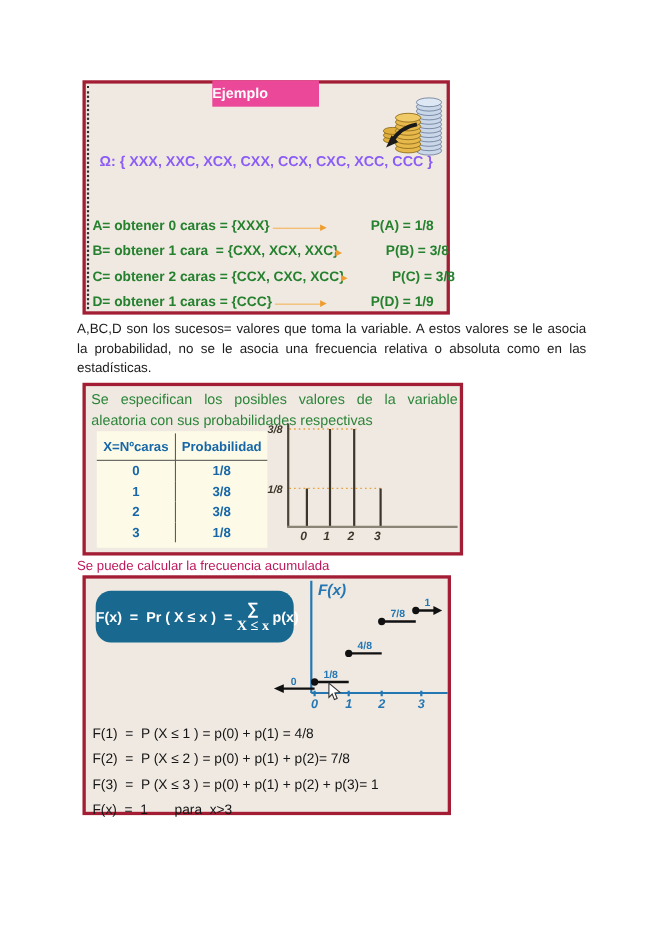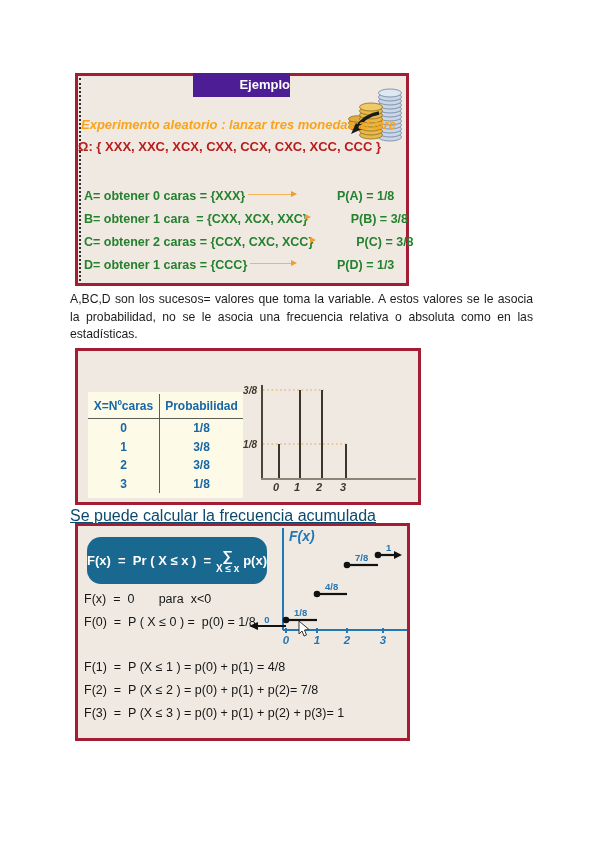--- a/index.html
+++ b/index.html
@@ -4,27 +4,27 @@
 <style>
   html,body { margin:0; padding:0; }
   body { width:600px; height:848px; background:#ffffff; font-family:"Liberation Sans", sans-serif; position:relative; overflow:hidden; }
   #page { position:absolute; left:0; top:0; width:600px; height:848px; background:#ffffff; }
 
   .rbox { position:absolute; box-sizing:border-box; border:3px solid #A31D35; background:#EFE9E1; }
 
   
   #box1 { left:75px; top:73px; width:334px; height:213px; }
   .dotline { position:absolute; left:1px; top:2px; bottom:2px; width:0; border-left:2px dotted #2e2e2e; }
-  #tab { position:absolute; left:115px; top:-3px; width:97px; height:24px; background:#4c1d95; color:#ffffff;
-         font-weight:bold; font-size:13px; line-height:24px; text-align:right; }
+  #tab { position:absolute; left:115px; top:-3px; width:97px; height:24px; background:#ec4899; color:#ffffff;
+         font-weight:bold; font-size:13px; line-height:24px; text-align:left; }
   #exp-title { position:absolute; left:3px; top:41px; width:326px; color:#F9A41B; font-weight:bold; font-style:italic;
                font-size:13px; white-space:nowrap; }
-  #omega { position:absolute; left:0; top:63px; width:100%; font-weight:bold; font-size:13px; color:#b91c1c; }
+  #omega { position:absolute; left:0; top:63px; width:100%; text-align:center; font-weight:bold; font-size:13px; color:#8b5cf6; }
   #event-list { position:absolute; left:6px; top:113px; width:317px; }
-  .event-row { display:flex; align-items:flex-start; height:23px; color:#26812F; font-weight:bold; font-size:12.5px; }
+  .event-row { display:flex; align-items:flex-end; height:23px; color:#26812F; font-weight:bold; font-size:12.5px; }
   .event-def { white-space:pre; }
   .event-arrow { flex:1; position:relative; height:10px; margin:0 8px 0 3px; }
   .event-arrow::before { content:""; position:absolute; left:0; right:5px; top:5px; border-top:1.4px solid #F4B45A; }
   .event-arrow::after { content:""; position:absolute; right:0; top:1.5px; width:0; height:0;
                         border-left:6px solid #EF9D2D; border-top:3.5px solid transparent; border-bottom:3.5px solid transparent; }
   .event-prob { width:64px; white-space:pre;padding-left:32px; }
   #coins { position:absolute; right:1px; top:1px; }
 
   
   #paragraph { position:absolute; left:70px; top:291px; width:463px; font-size:12.2px; line-height:17.6px;
@@ -40,30 +40,30 @@
   .vcell { text-align:center; }
   .vcell.c0 { width:71px; border-right:1.5px solid #5d5d58; }
   .vcell.c1 { flex:1; }
   .vhead .vcell { border-bottom:1.5px solid #5d5d58; line-height:24px; }
   [data-name="pmf-table-body"] .vcell { line-height:18.5px; }
   #pmf-chart { position:absolute; left:158px; top:33px; }
   .pmf-ylab { font:italic bold 10px "Liberation Sans", sans-serif; fill:#3E382C; }
   .pmf-xlab { font:italic bold 11px "Liberation Sans", sans-serif; fill:#3E382C; }
 
   
-  #text2 { position:absolute; left:70px; top:507px; font-size:16px; color:#0c4a6e;text-decoration:underline; }
+  #text2 { position:absolute; left:70px; top:507px; font-size:12px; color:#be185d; }
 
   
   #box3 { left:75px; top:523px; width:335px; height:218px; }
   #bubble { position:absolute; left:9px; top:11px; width:180px; height:47px; background:#19688F; border-radius:14px;
             color:#ffffff; font-weight:bold; font-size:13px; display:flex; align-items:center; justify-content:space-between; }
   #bubble .lhs, #bubble .rhs { white-space:pre; }
   .sigma-block { display:inline-flex; flex-direction:column; align-items:center; line-height:1; margin:0 3px 0 4px; }
   .sigma { font-size:15px; }
-  .sigma-sub { font-size:10px; margin-top:1px; white-space:pre; }
+  .sigma-sub { font-size:13px; margin-top:1px; white-space:pre;font-family:Liberation Serif, serif; }
   #cdf-lines-top { position:absolute; left:6px; top:62px; }
   #cdf-lines-bottom { position:absolute; left:6px; top:130px; }
   .cdf-line { white-space:pre; font-size:12.5px; color:#161616; height:23px; line-height:23px; }
   #cdf-chart { position:absolute; left:165px; top:-2px; }
   .axis { stroke:#2577B4; stroke-width:2; fill:none; }
   .cdf-title { font:italic bold 14px "Liberation Sans", sans-serif; fill:#2577B4; }
   .cdf-xlab { font:italic bold 11.5px "Liberation Sans", sans-serif; fill:#2577B4; }
   .cdf-lab { font:bold 9.5px "Liberation Sans", sans-serif; fill:#2577B4; }
 </style>
 </head>
@@ -94,49 +94,49 @@
         <ellipse cx="24" cy="54" rx="11.5" ry="4" fill="#E7B94C" stroke="#8F6D1A" stroke-width="0.8"></ellipse>
         <ellipse cx="24" cy="50" rx="11.5" ry="4" fill="#E7B94C" stroke="#8F6D1A" stroke-width="0.8"></ellipse>
         <ellipse cx="24" cy="46" rx="11.5" ry="4" fill="#E7B94C" stroke="#8F6D1A" stroke-width="0.8"></ellipse>
         <ellipse cx="24" cy="42" rx="11.5" ry="4" fill="#E7B94C" stroke="#8F6D1A" stroke-width="0.8"></ellipse>
         <ellipse cx="24" cy="38" rx="11.5" ry="4" fill="#E7B94C" stroke="#8F6D1A" stroke-width="0.8"></ellipse>
         <ellipse cx="24" cy="34" rx="11.5" ry="4" fill="#E7B94C" stroke="#8F6D1A" stroke-width="0.8"></ellipse>
         <ellipse cx="24" cy="30" rx="11.5" ry="4" fill="#F0CA66" stroke="#8F6D1A" stroke-width="0.8"></ellipse>
         <path data-name="curved-arrow-icon" d="M32,36 C20,38 13,45 9,52" stroke="#1a1a1a" stroke-width="3.5" fill="none"></path>
         <polygon data-name="arrowhead-icon" points="4,57 15,52 9,46" fill="#1a1a1a"></polygon>
       </svg>
-    <div id="exp-title" data-name="experiment-title">Experimento aleatorio : lanzar tres monedas al aire</div>
     <div id="omega" data-name="sample-space">Ω: { XXX, XXC, XCX, CXX, CCX, CXC, XCC, CCC }</div>
     <div id="event-list" data-name="event-list">
         <div class="event-row" data-name="event-row">
           <span class="event-def" data-name="event-definition">A= obtener 0 caras = {XXX}</span>
           <span class="event-arrow" data-name="right-arrow-icon"></span>
           <span class="event-prob" data-name="event-probability">P(A) = 1/8</span>
         </div>
         <div class="event-row" data-name="event-row">
           <span class="event-def" data-name="event-definition">B= obtener 1 cara  = {CXX, XCX, XXC}</span>
           <span class="event-arrow" data-name="right-arrow-icon"></span>
           <span class="event-prob" data-name="event-probability">P(B) = 3/8</span>
         </div>
         <div class="event-row" data-name="event-row">
           <span class="event-def" data-name="event-definition">C= obtener 2 caras = {CCX, CXC, XCC}</span>
           <span class="event-arrow" data-name="right-arrow-icon"></span>
           <span class="event-prob" data-name="event-probability">P(C) = 3/8</span>
         </div>
         <div class="event-row" data-name="event-row">
           <span class="event-def" data-name="event-definition">D= obtener 1 caras = {CCC}</span>
           <span class="event-arrow" data-name="right-arrow-icon"></span>
-          <span class="event-prob" data-name="event-probability">P(D) = 1/3</span>
+          <span class="event-prob" data-name="event-probability">P(D) = 1/9</span>
         </div>
       </div>
   </div>
 
   <div id="paragraph" data-name="body-paragraph">A,BC,D son  los sucesos= valores que toma la variable. A estos valores se le asocia la probabilidad, no se le asocia una frecuencia relativa o absoluta como en las estadísticas.</div>
 
   <div id="box2" class="rbox" data-name="values-box">
+    <div id="values-heading" data-name="values-heading">Se especifican los posibles valores de la variable aleatoria con sus probabilidades respectivas</div>
     <div id="pmf-table" data-name="pmf-table">
       <div class="vrow vhead" data-name="pmf-table-head">
           <div class="vcell c0" data-name="table-header">X=Nºcaras</div>
           <div class="vcell c1" data-name="table-header">Probabilidad</div>
         </div>
       <div data-name="pmf-table-body">
           <div class="vrow" data-name="table-row">
             <div class="vcell c0" data-name="table-cell">0</div>
             <div class="vcell c1" data-name="table-cell">1/8</div>
           </div>
@@ -176,28 +176,25 @@
 
   <div id="box3" class="rbox" data-name="cdf-box">
     <div id="bubble" data-name="cdf-formula-bubble">
       <span class="lhs" data-name="formula-lhs">F(x)  =  Pr ( X ≤ x )  =</span>
       <span class="sigma-block" data-name="sigma-symbol">
         <span class="sigma">∑</span>
         <span class="sigma-sub">X ≤ x</span>
       </span>
       <span class="rhs" data-name="formula-rhs">p(x)</span>
     </div>
-    <div id="cdf-lines-top" data-name="cdf-lines-top">
-        <div class="cdf-line" data-name="formula-line">F(x)  =  0       para  x&lt;0</div>
-        <div class="cdf-line" data-name="formula-line">F(0)  =  P ( X ≤ 0 ) =  p(0) = 1/8</div>
-      </div>
     <div id="cdf-lines-bottom" data-name="cdf-lines-bottom">
         <div class="cdf-line" data-name="formula-line">F(1)  =  P (X ≤ 1 ) = p(0) + p(1) = 4/8</div>
         <div class="cdf-line" data-name="formula-line">F(2)  =  P (X ≤ 2 ) = p(0) + p(1) + p(2)= 7/8</div>
         <div class="cdf-line" data-name="formula-line">F(3)  =  P (X ≤ 3 ) = p(0) + p(1) + p(2) + p(3)= 1</div>
+        <div class="cdf-line" data-name="formula-line">F(x)  =  1       para  x&gt;3</div>
       </div>
     <svg id="cdf-chart" data-name="cdf-chart" width="167" height="126" viewBox="0 0 167 126">
         <line data-name="y-axis" class="axis" x1="40" y1="4" x2="40" y2="106"></line>
         <line data-name="x-axis" class="axis" x1="40" y1="106" x2="164" y2="106"></line>
         <text data-name="chart-title" class="cdf-title" x="46" y="17">F(x)</text>
         <line data-name="x-tick" class="axis" x1="43" y1="104" x2="43" y2="109"></line>
         <text data-name="x-tick-label" class="cdf-xlab" x="43" y="120" text-anchor="middle">0</text>
         <line data-name="x-tick" class="axis" x1="74" y1="104" x2="74" y2="109"></line>
         <text data-name="x-tick-label" class="cdf-xlab" x="74" y="120" text-anchor="middle">1</text>
         <line data-name="x-tick" class="axis" x1="104" y1="104" x2="104" y2="109"></line>

